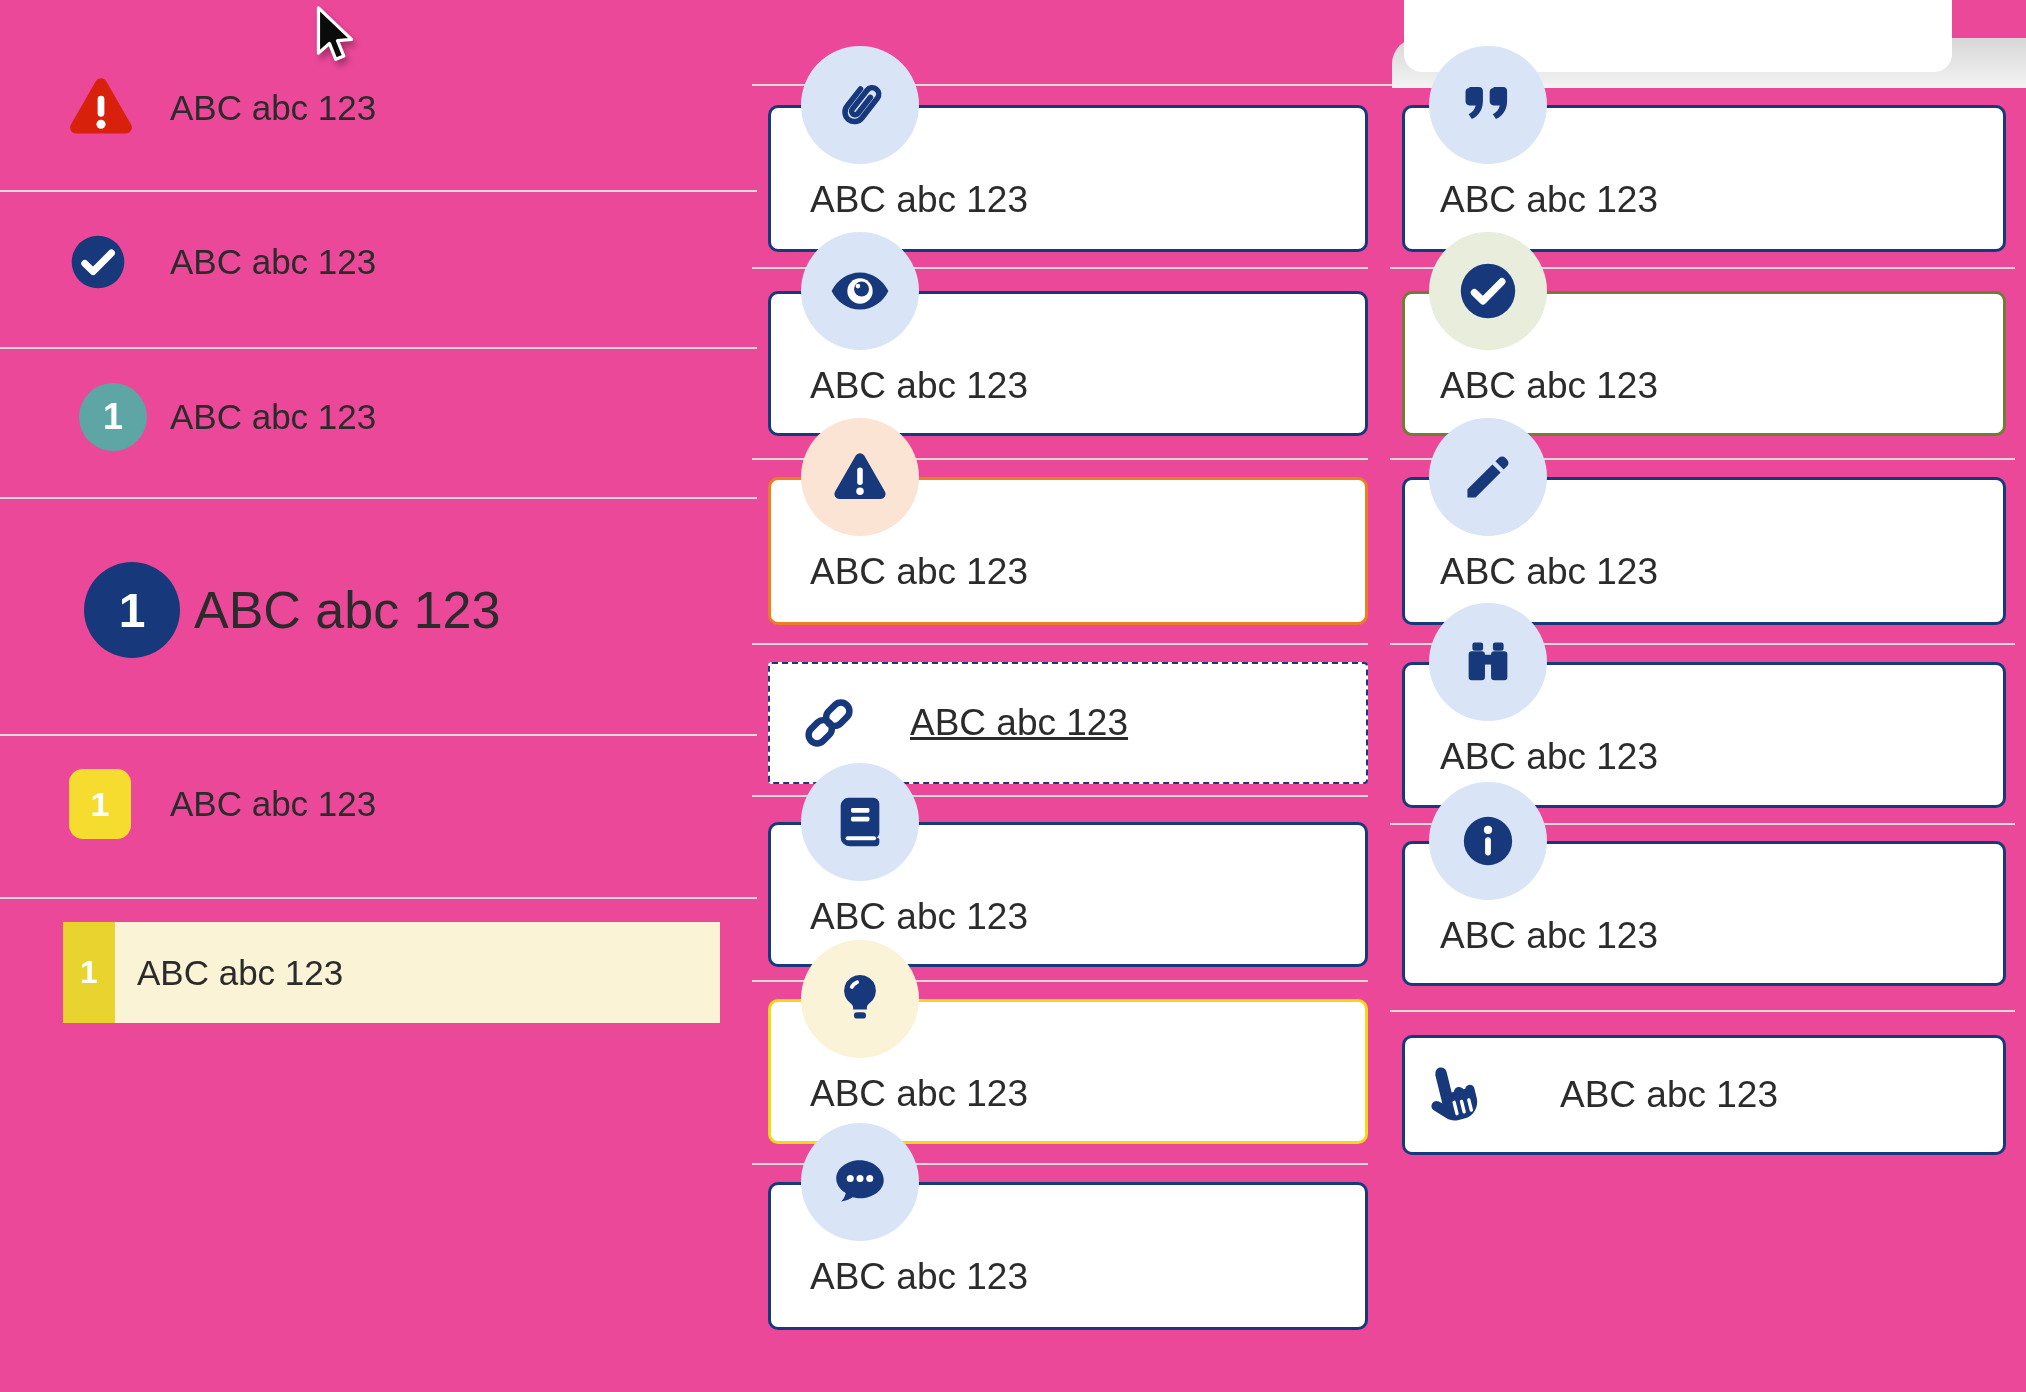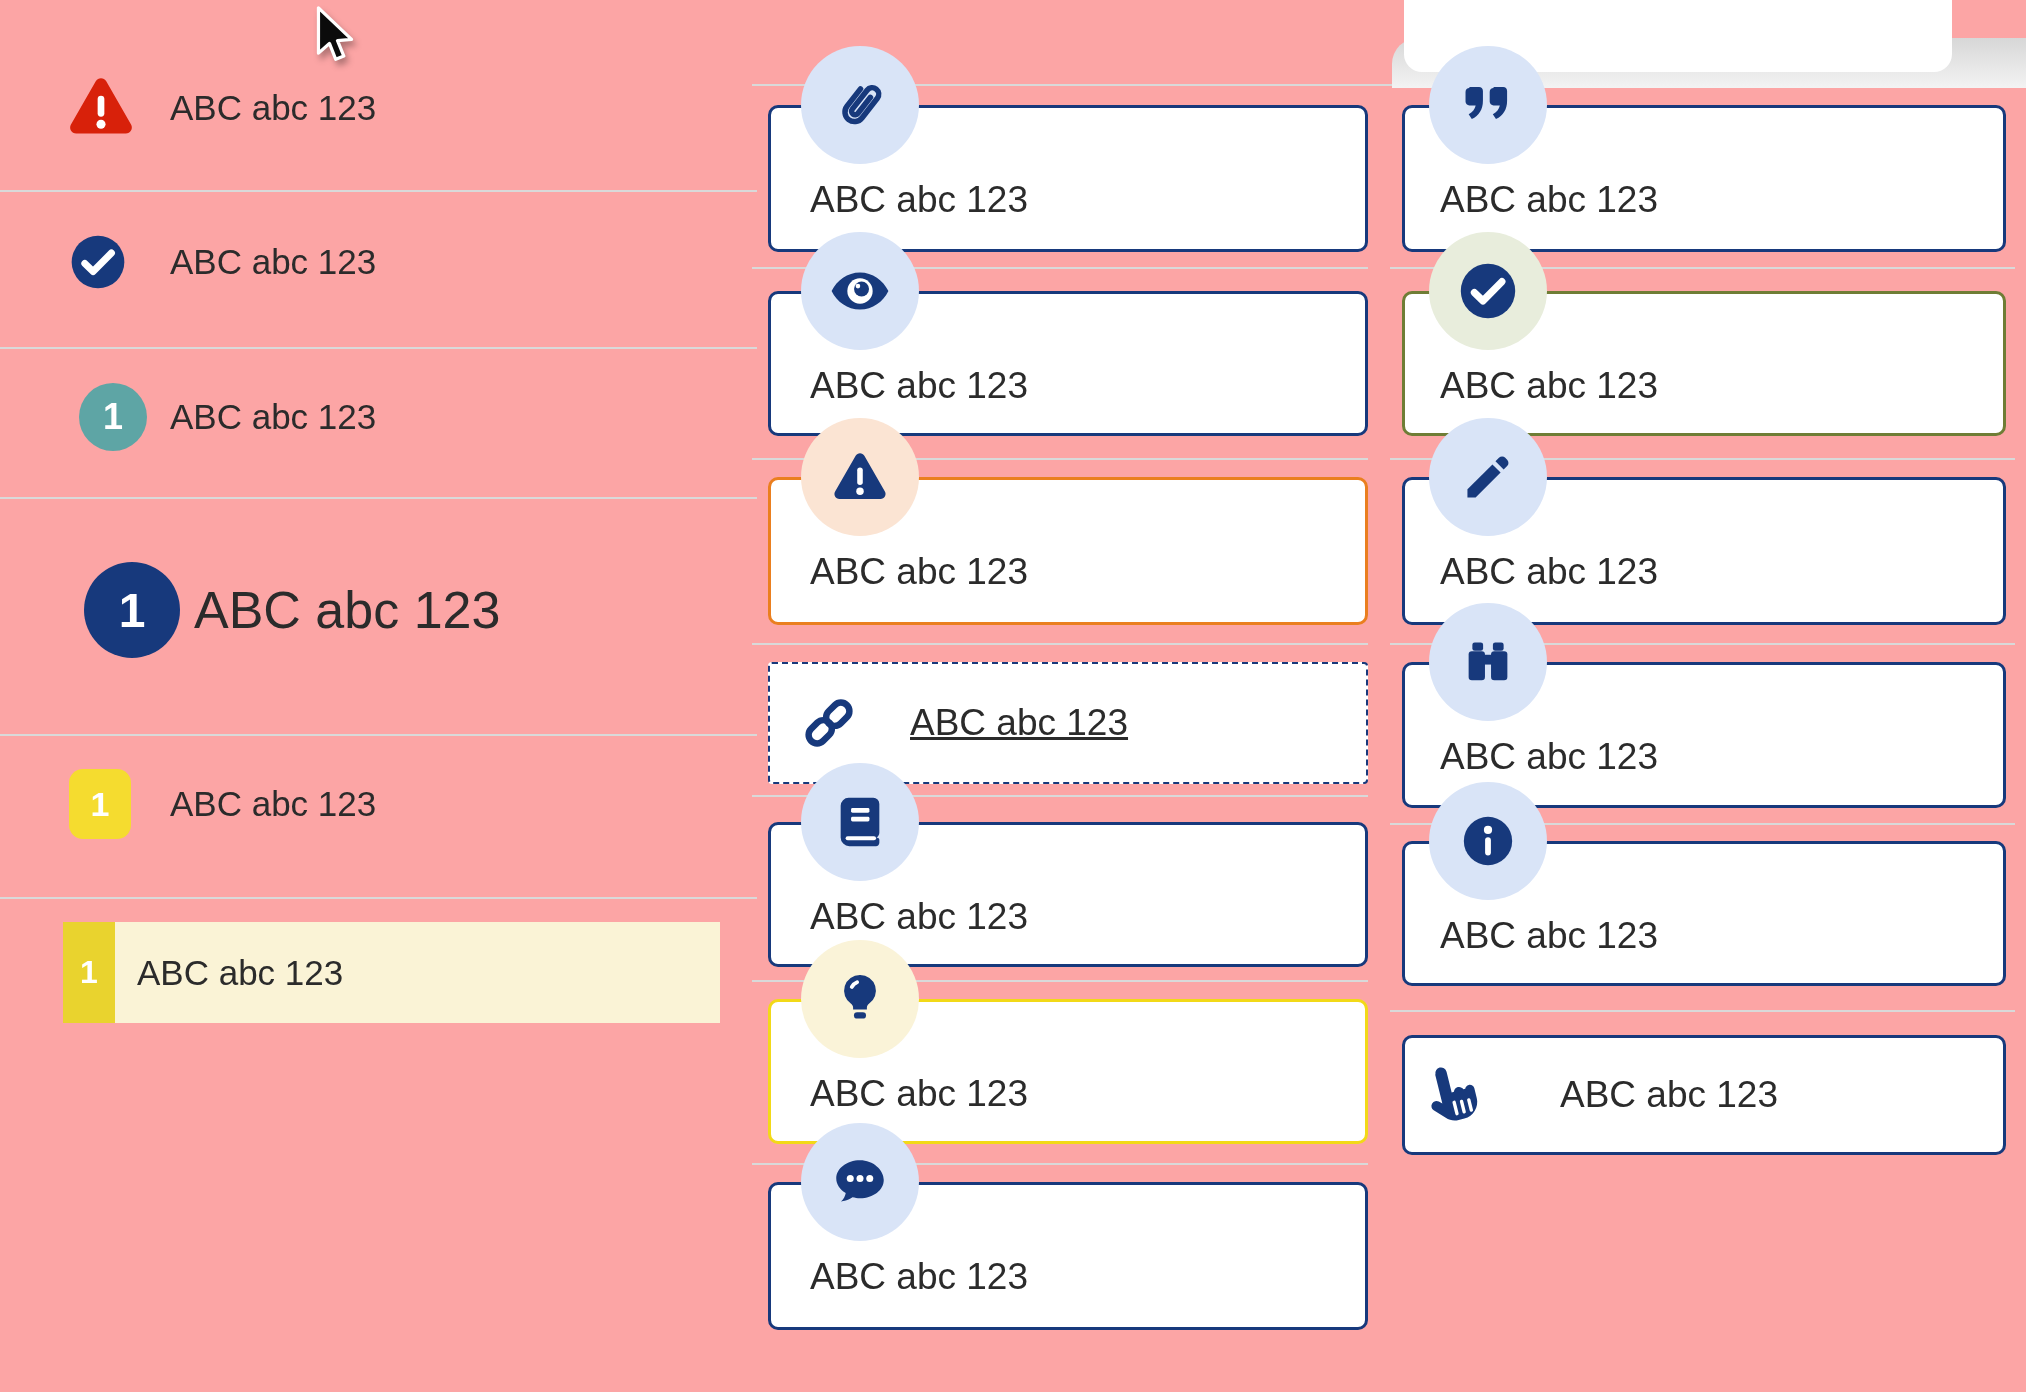--- a/index.html
+++ b/index.html
@@ -1,16 +1,16 @@
 <!DOCTYPE html>
 <html style="--navy: #17397c; --red: #d8210a; --teal: #5ea5a5; --orange: #ea7f1f; --olive: #6f7d35; --yellow-border: #f2d918; --yellow-badge: #f5dc2f; --yellow-bar: #e9d32e; --highlight-bg: #faf3d6; --halo-blue: #d9e4f7; --halo-peach: #fbe4d3; --halo-green: #e8eddc; --halo-yellow: #faf3d8; --divider: #d9d9d9; --text: #2b2b2b;"><head>
 <meta charset="utf-8">
 <style>
   html,body{margin:0;padding:0;background:#fff;}
-  .stage{position:relative;width:2026px;height:1392px;background:#fca5a5;overflow:hidden;
+  .stage{position:relative;width:2026px;height:1392px;background:#ec4899;overflow:hidden;
          font-family:"Liberation Sans",sans-serif;color:var(--text,#2b2b2b);}
   .hr{position:absolute;height:2px;background:var(--divider,#d9d9d9);}
   .lbl{position:absolute;display:flex;align-items:center;font-size:35px;color:var(--text,#2b2b2b);white-space:nowrap;}
   .box-lbl{font-size:37px;}
   .big-lbl{font-size:52px;}
   .callout{position:absolute;border-radius:10px;box-sizing:border-box;background:#fff;}
   .b-navy{border:3px solid var(--navy,#17397c);}
   .b-orange{border:3px solid var(--orange,#ea7f1f);}
   .b-olive{border:3px solid var(--olive,#6f7d35);}
   .b-yellow{border:3px solid var(--yellow-border,#f2d918);}

